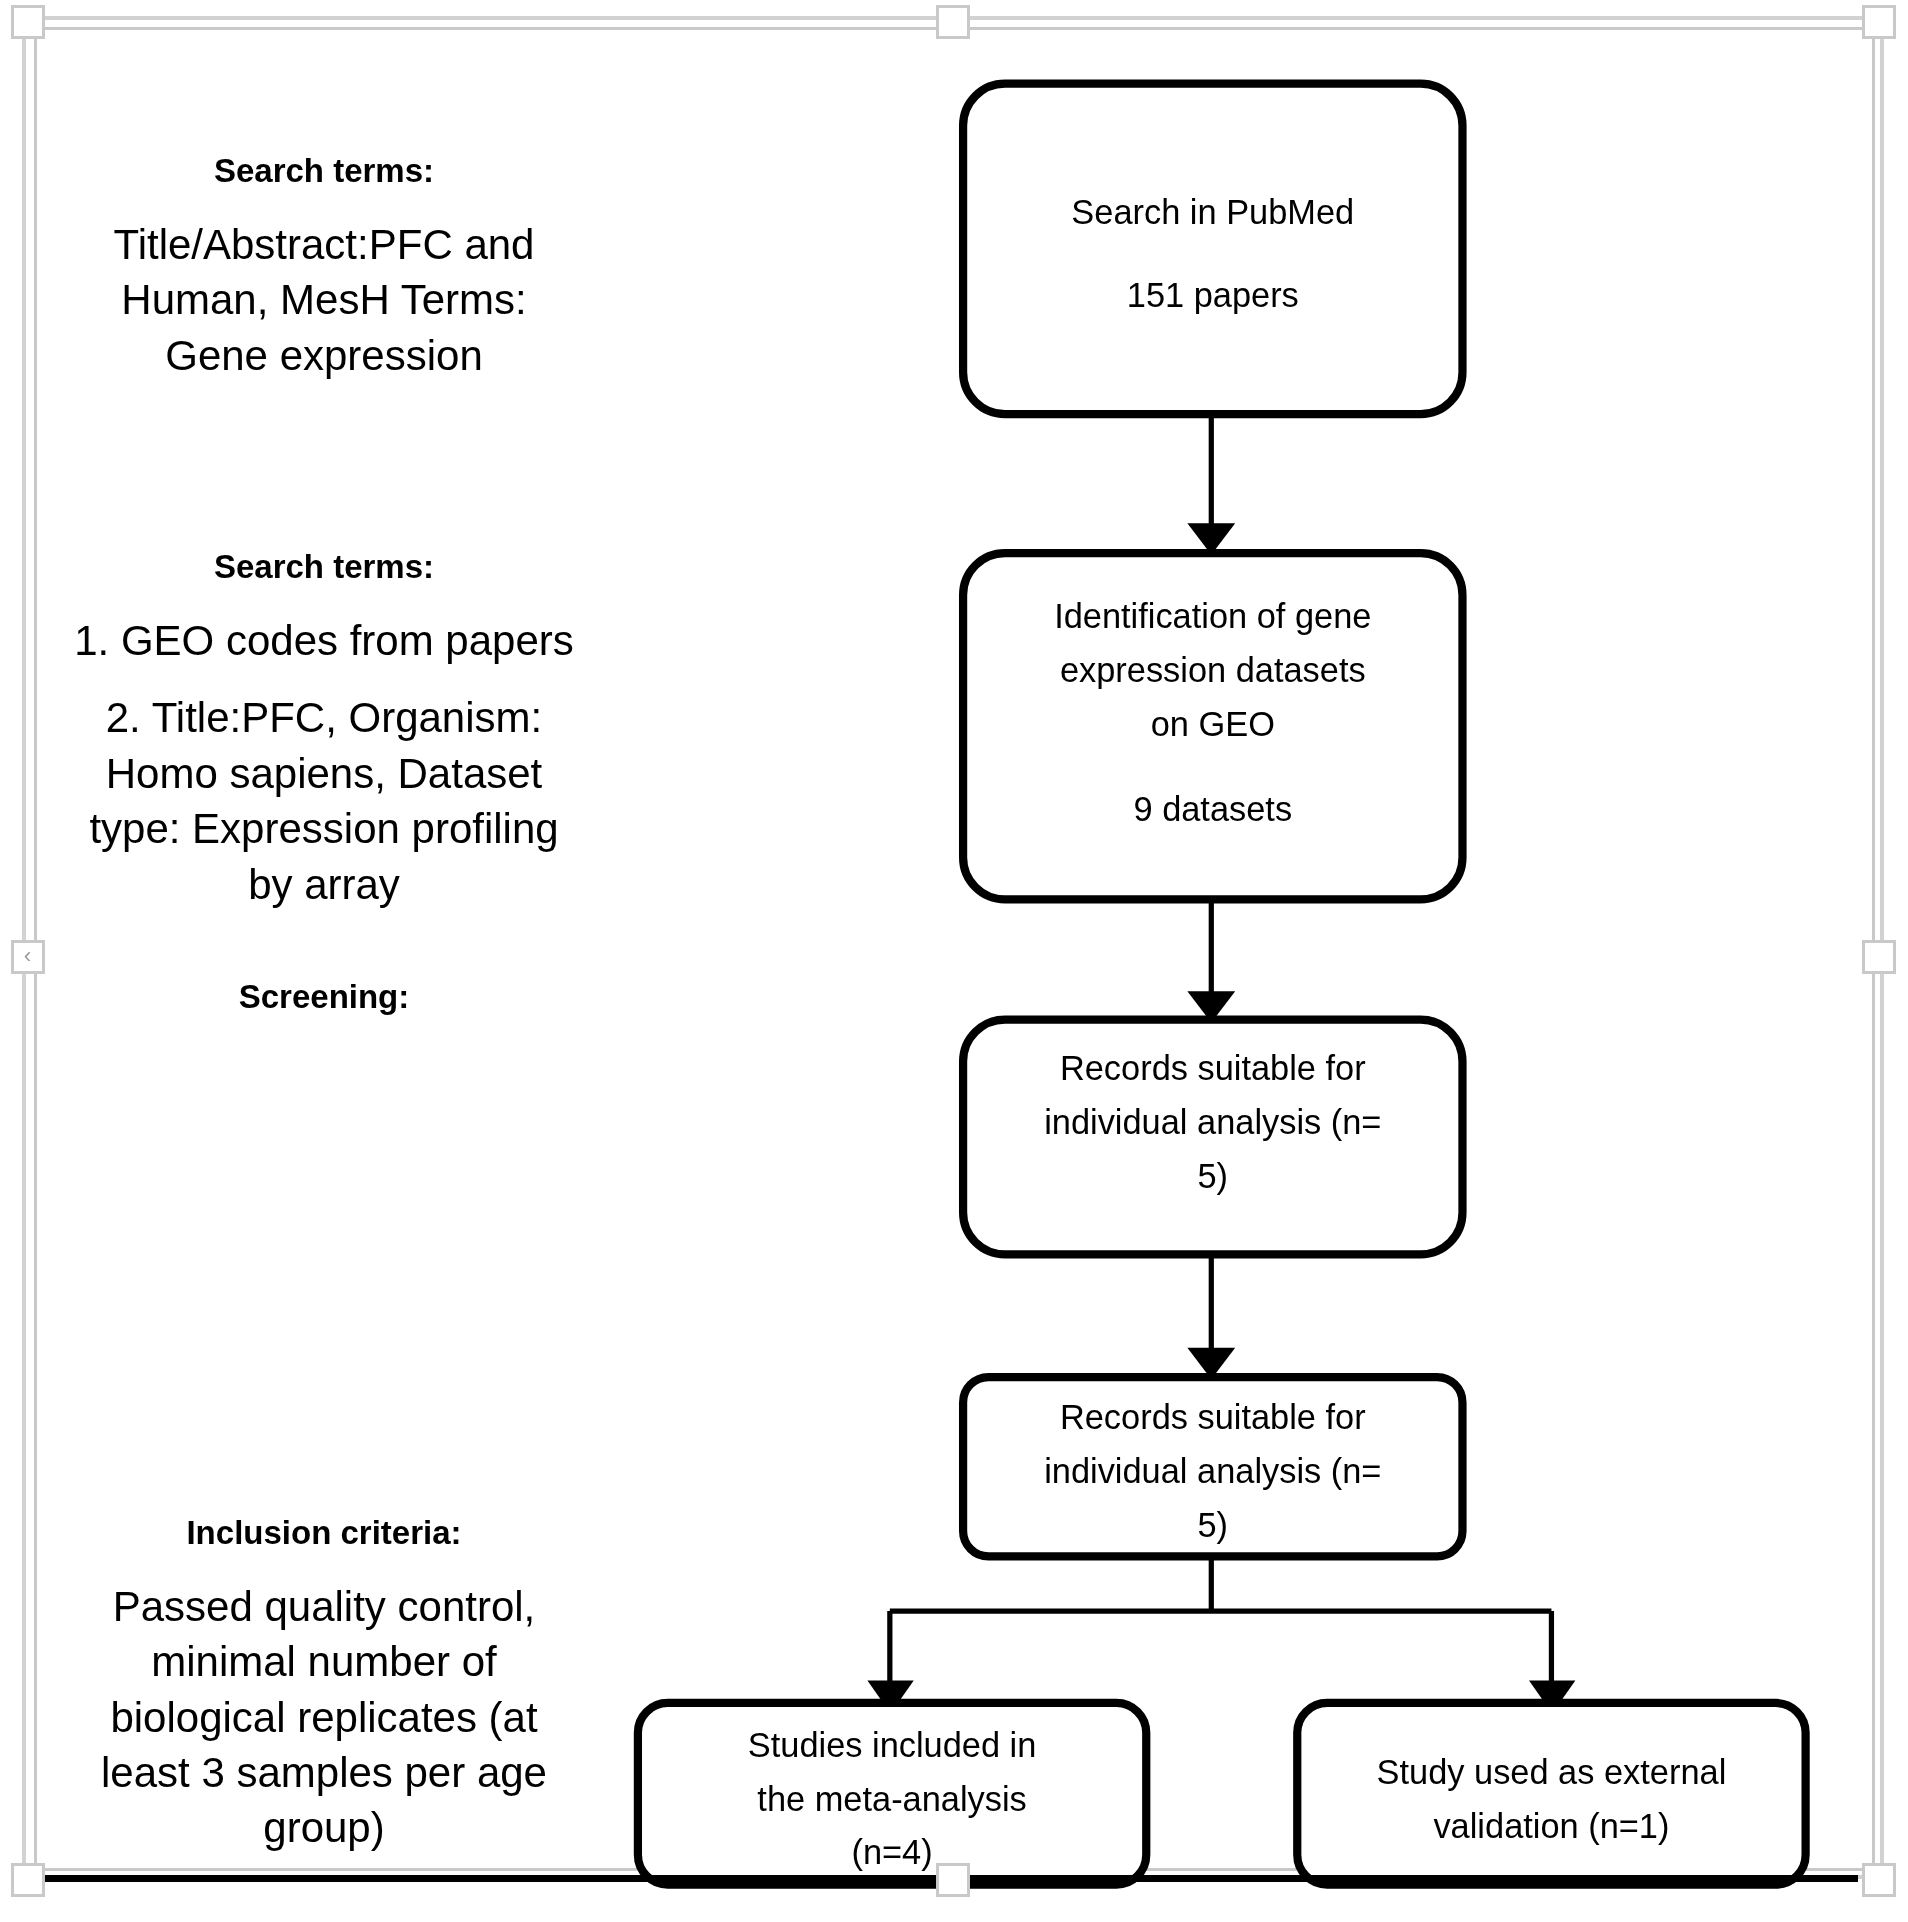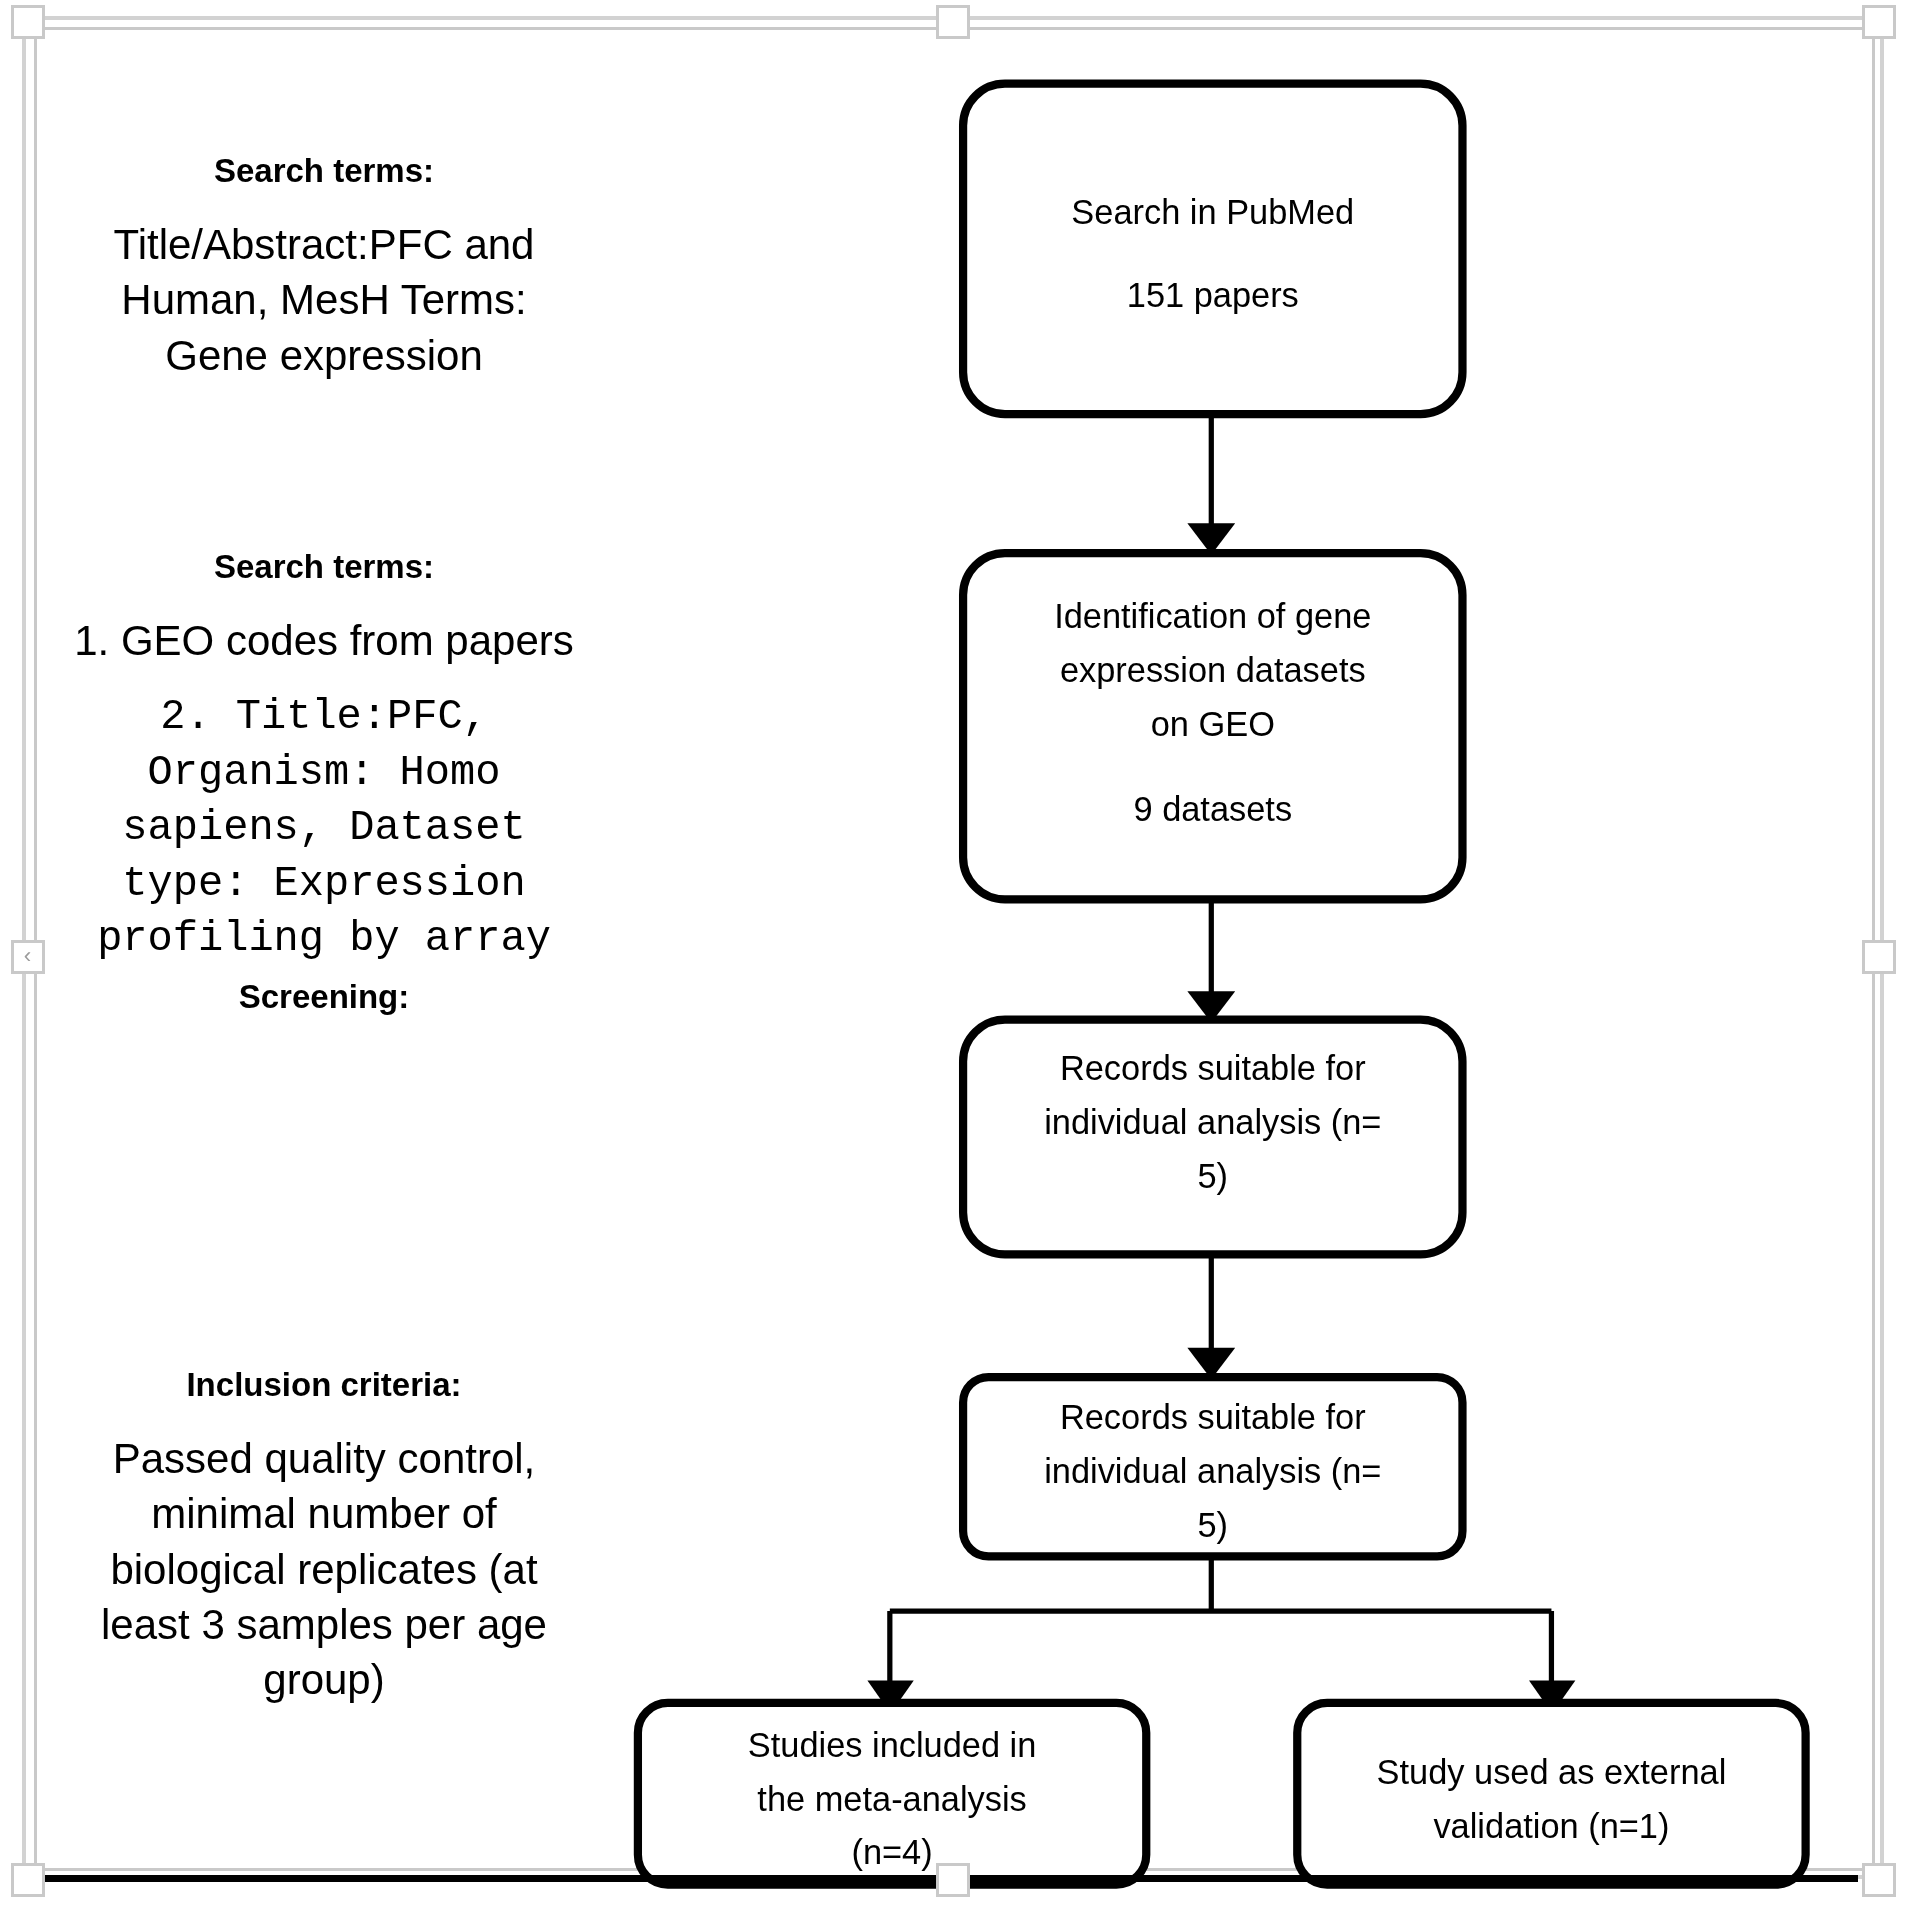--- a/index.html
+++ b/index.html
@@ -99,26 +99,26 @@
     margin: 0 0 25.4px 0;
     color: #000000;
   }
   .note-body {
     font-size: 42px;
     line-height: 1.32;
     margin: 0;
     color: #000000;
     white-space: pre-line;
   }
-  .note-body + .note-body { margin-top: 22.4px; font-family: Liberation Mono, monospace; }
+  .note-body + .note-body { margin-top: 22.4px; }
 
   .note-1 { top: 150px; }
   .note-2 { top: 546px; }
   .note-3 { top: 976px; }
-  .note-4 { top: 1364px; }
+  .note-4 { top: 1512px; }
 
   
   .flow {
     position: absolute;
     left: 0;
     top: 0;
     width: 1909px;
     height: 1922px;
     z-index: 2;
   }

